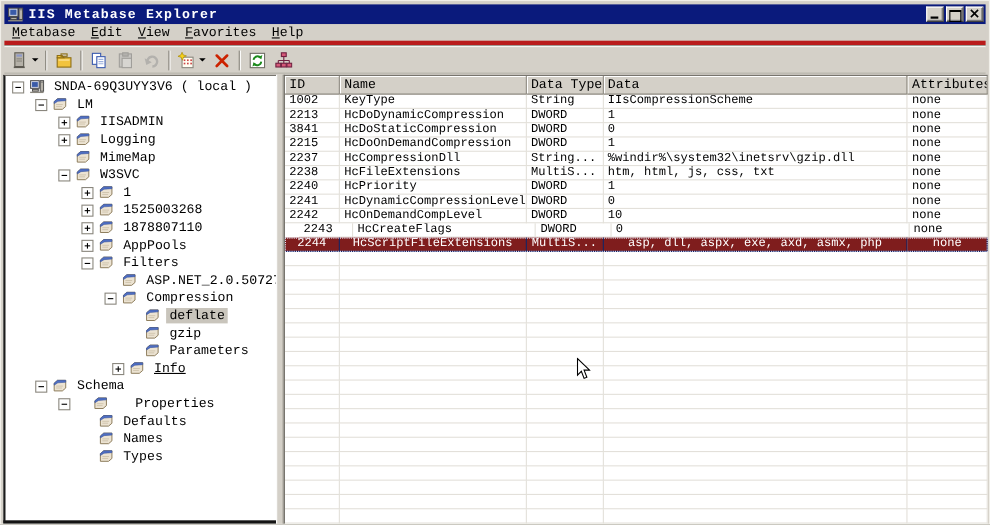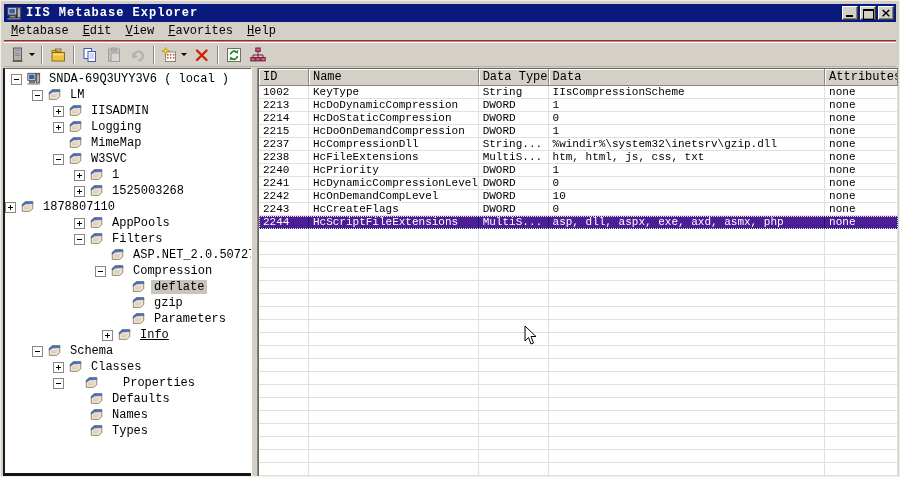--- a/index.html
+++ b/index.html
@@ -12,21 +12,21 @@
   .titlebar { position:absolute; left:3px; top:3px; right:3px; height:18px; background:#0a1a7c; display:flex; align-items:center; padding:0 2px; }
   .title-icon { width:16px; height:15px; margin-right:4px; flex:0 0 auto; }
   .title-text { color:#fff; font-weight:bold; font-size:12px; letter-spacing:1px; white-space:nowrap; }
   .win-btns { margin-left:auto; display:flex; gap:2px; }
   .win-btn { width:16px; height:14px; background:#d4d0c8; border:1px solid; border-color:#fff #404040 #404040 #fff; box-shadow:inset -1px -1px 0 #808080; position:relative; cursor:default; font-size:10px; line-height:11px; text-align:center; font-weight:bold; padding:0; font-family:"DejaVu Sans",sans-serif; }
   .win-btn.min::after { content:""; position:absolute; left:3px; bottom:2px; width:7px; height:2px; background:#000; }
   .win-btn.max::after { content:""; position:absolute; left:2px; top:2px; width:9px; height:8px; border:1px solid #000; border-top-width:2px; }
   .win-btn.close::after { content:"×"; position:absolute; left:0; right:0; top:0; font-size:13px; line-height:12px; }
 
   
-  .menubar { position:absolute; left:3px; top:21px; right:3px; height:19px; display:flex; align-items:center; background:#d4d0c8; border-bottom:1px solid #b91c1c; }
+  .menubar { position:absolute; left:3px; top:21px; right:3px; height:19px; display:flex; align-items:center; background:#d4d0c8; border-bottom:4px solid #b91c1c; }
   .menu-item { padding:1px 7px; white-space:nowrap; cursor:default; }
   .menu-item u { text-decoration:underline; }
   .menubar-groove { position:absolute; left:3px; top:40px; right:3px; height:2px; border-top:1px solid #9a978e; border-bottom:1px solid #fff; }
 
   
   .toolbar { position:absolute; left:3px; top:42px; right:3px; height:24px; display:flex; align-items:center; padding-left:2px; background:#d4d0c8; border-bottom:1px solid #b5b2a8; }
   .tb-btn { height:22px; min-width:24px; display:flex; align-items:center; justify-content:center; gap:2px; background:transparent; border:1px solid transparent; padding:0 2px; }
   .tb-btn.disabled svg { opacity:.5; filter:grayscale(1); }
   .tb-sep { width:2px; height:18px; margin:0 3px; border-left:1px solid #8a877e; border-right:1px solid #fff; }
   .caret { width:0; height:0; border-left:3px solid transparent; border-right:3px solid transparent; border-top:3px solid #000; margin-left:2px; }
@@ -45,21 +45,21 @@
   .tree-icon { width:17px; height:14px; flex:0 0 17px; margin-right:4px; }
   .tree-label { padding:0 3px; line-height:14px; }
   .tree-label.selected { background:#c9c5bc; }
 
   
   .list-header { display:flex; height:17px; background:#d4d0c8; }
   .hcell { height:17px; border-right:1px solid #8a877e; border-bottom:1px solid #8a877e; box-shadow:inset 1px 1px 0 #fff; padding:1px 4px; font-size:12px; white-space:nowrap; overflow:hidden; background:#d4d0c8; }
   .list-body { position:relative; }
   .lrow { display:flex; height:13px; }
   .lcell { height:13px; border-right:1px solid #e3e0da; border-bottom:1px solid #e3e0da; padding:0 4px; font-size:11px; line-height:12px; white-space:nowrap; overflow:hidden; }
-  .lrow.selected .lcell { background:#4c1d95; color:#fff; border-right-color:#0a246a; border-bottom-color:#0a246a; }
+  .lrow.selected .lcell { background:#7f1d1d; color:#fff; border-right-color:#0a246a; border-bottom-color:#0a246a;text-align:center; }
   .lrow.selected { outline:1px dotted #e8e8ff; outline-offset:-1px; }
 
   .cursor { position:absolute; left:523px; top:324px; width:13px; height:21px; z-index:50; }
 </style>
 </head>
 <body>
 
 <div class="window">
 
   <div class="titlebar">
@@ -252,21 +252,21 @@
       <div class="tree-row" style="padding-left: 69px;">
         <span class="expander plus"></span>
         <span class="tree-icon"><svg width="17" height="14" viewBox="0 0 16 16">
             <path d="M2 5 L5.5 2 L14 2 L14 10 L10.5 13 L2 13 Z" fill="#ece3d2" stroke="#8a7a58" stroke-width="1"></path>
             <path d="M2 5 L5.5 2 L14 2 L14 4 L5.8 4.6 L2 7 Z" fill="#4f6fc4" stroke="#3a549c" stroke-width="0.6"></path>
             <line x1="4" y1="8" x2="11" y2="8" stroke="#c9bda4" stroke-width="0.8"></line>
             <line x1="4" y1="10" x2="10" y2="10" stroke="#c9bda4" stroke-width="0.8"></line>
           </svg></span>
         <span class="tree-label">1525003268</span>
       </div>
-      <div class="tree-row" style="">
+      <div class="tree-row" style="padding-left: 69px;">
         <span class="expander plus"></span>
         <span class="tree-icon"><svg width="17" height="14" viewBox="0 0 16 16">
             <path d="M2 5 L5.5 2 L14 2 L14 10 L10.5 13 L2 13 Z" fill="#ece3d2" stroke="#8a7a58" stroke-width="1"></path>
             <path d="M2 5 L5.5 2 L14 2 L14 4 L5.8 4.6 L2 7 Z" fill="#4f6fc4" stroke="#3a549c" stroke-width="0.6"></path>
             <line x1="4" y1="8" x2="11" y2="8" stroke="#c9bda4" stroke-width="0.8"></line>
             <line x1="4" y1="10" x2="10" y2="10" stroke="#c9bda4" stroke-width="0.8"></line>
           </svg></span>
         <span class="tree-label">1878807110</span>
       </div>
       <div class="tree-row" style="padding-left: 69px;">
@@ -351,30 +351,20 @@
       </div>
       <div class="tree-row" style="padding-left: 27px;">
         <span class="expander minus"></span>
         <span class="tree-icon"><svg width="17" height="14" viewBox="0 0 16 16">
             <path d="M2 5 L5.5 2 L14 2 L14 10 L10.5 13 L2 13 Z" fill="#ece3d2" stroke="#8a7a58" stroke-width="1"></path>
             <path d="M2 5 L5.5 2 L14 2 L14 4 L5.8 4.6 L2 7 Z" fill="#4f6fc4" stroke="#3a549c" stroke-width="0.6"></path>
             <line x1="4" y1="8" x2="11" y2="8" stroke="#c9bda4" stroke-width="0.8"></line>
             <line x1="4" y1="10" x2="10" y2="10" stroke="#c9bda4" stroke-width="0.8"></line>
           </svg></span>
         <span class="tree-label">Schema</span>
-      </div>
-      <div class="tree-row" style="padding-left: 48px;">
-        <span class="expander plus"></span>
-        <span class="tree-icon"><svg width="17" height="14" viewBox="0 0 16 16">
-            <path d="M2 5 L5.5 2 L14 2 L14 10 L10.5 13 L2 13 Z" fill="#ece3d2" stroke="#8a7a58" stroke-width="1"></path>
-            <path d="M2 5 L5.5 2 L14 2 L14 4 L5.8 4.6 L2 7 Z" fill="#4f6fc4" stroke="#3a549c" stroke-width="0.6"></path>
-            <line x1="4" y1="8" x2="11" y2="8" stroke="#c9bda4" stroke-width="0.8"></line>
-            <line x1="4" y1="10" x2="10" y2="10" stroke="#c9bda4" stroke-width="0.8"></line>
-          </svg></span>
-        <span class="tree-label">Classes</span>
       </div>
       <div class="tree-row" style="padding-left: 48px; gap: 16px;">
         <span class="expander minus"></span>
         <span class="tree-icon"><svg width="17" height="14" viewBox="0 0 16 16">
             <path d="M2 5 L5.5 2 L14 2 L14 10 L10.5 13 L2 13 Z" fill="#ece3d2" stroke="#8a7a58" stroke-width="1"></path>
             <path d="M2 5 L5.5 2 L14 2 L14 4 L5.8 4.6 L2 7 Z" fill="#4f6fc4" stroke="#3a549c" stroke-width="0.6"></path>
             <line x1="4" y1="8" x2="11" y2="8" stroke="#c9bda4" stroke-width="0.8"></line>
             <line x1="4" y1="10" x2="10" y2="10" stroke="#c9bda4" stroke-width="0.8"></line>
           </svg></span>
         <span class="tree-label">Properties</span>
@@ -429,21 +419,21 @@
           <div class="lcell" style="width: 73px;">none</div>
         </div>
         <div class="lrow">
           <div class="lcell" style="width: 50px;">2213</div>
           <div class="lcell" style="width: 170px;">HcDoDynamicCompression</div>
           <div class="lcell" style="width: 70px;">DWORD</div>
           <div class="lcell" style="width: 277px;">1</div>
           <div class="lcell" style="width: 73px;">none</div>
         </div>
         <div class="lrow">
-          <div class="lcell" style="width: 50px;">2214</div>
+          <div class="lcell" style="width: 50px;">3841</div>
           <div class="lcell" style="width: 170px;">HcDoStaticCompression</div>
           <div class="lcell" style="width: 70px;">DWORD</div>
           <div class="lcell" style="width: 277px;">0</div>
           <div class="lcell" style="width: 73px;">none</div>
         </div>
         <div class="lrow">
           <div class="lcell" style="width: 50px;">2215</div>
           <div class="lcell" style="width: 170px;">HcDoOnDemandCompression</div>
           <div class="lcell" style="width: 70px;">DWORD</div>
           <div class="lcell" style="width: 277px;">1</div>
@@ -478,21 +468,21 @@
           <div class="lcell" style="width: 73px;">none</div>
         </div>
         <div class="lrow">
           <div class="lcell" style="width: 50px;">2242</div>
           <div class="lcell" style="width: 170px;">HcOnDemandCompLevel</div>
           <div class="lcell" style="width: 70px;">DWORD</div>
           <div class="lcell" style="width: 277px;">10</div>
           <div class="lcell" style="width: 73px;">none</div>
         </div>
         <div class="lrow">
-          <div class="lcell" style="width: 50px;">2243</div>
+          <div class="lcell" style="width: 50px; margin-left: 13px;">2243</div>
           <div class="lcell" style="width: 170px;">HcCreateFlags</div>
           <div class="lcell" style="width: 70px;">DWORD</div>
           <div class="lcell" style="width: 277px;">0</div>
           <div class="lcell" style="width: 73px;">none</div>
         </div>
         <div class="lrow selected">
           <div class="lcell" style="width: 50px;">2244</div>
           <div class="lcell" style="width: 170px;">HcScriptFileExtensions</div>
           <div class="lcell" style="width: 70px;">MultiS...</div>
           <div class="lcell" style="width: 277px;">asp, dll, aspx, exe, axd, asmx, php</div>

